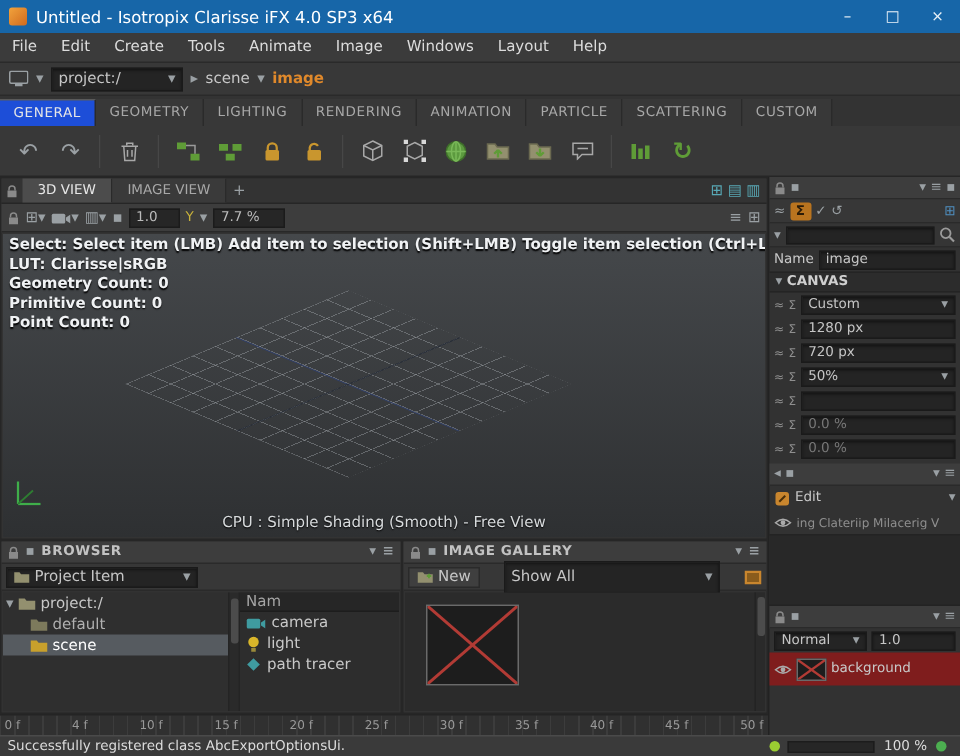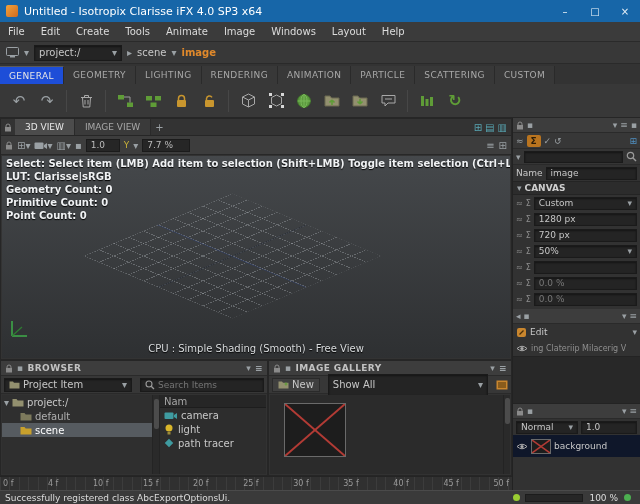--- a/index.html
+++ b/index.html
@@ -47,21 +47,21 @@
 .rp-chrome{height:15px;background:#3d3d3d;border-bottom:1px solid #2a2a2a;display:flex;align-items:center;padding:0 3px;gap:3px;font-size:9px}
 .rp-row{height:16px;display:flex;align-items:center;padding:0 3px;gap:3px;font-size:9px}
 .rp-section{height:14px;background:#2c2c2c;border-top:1px solid #242424;border-bottom:1px solid #242424;display:flex;align-items:center;padding:0 4px;gap:3px;font-weight:bold;font-size:9px;color:#cfcfcf}
 .sigma-btn{width:14px;height:12px;background:#b9741f;color:#2b1c08;font-weight:bold;font-size:9px;display:flex;align-items:center;justify-content:center;border-radius:2px}
 .tiny{font-size:8px;color:#8f8f8f}
 .gray-val{color:#777}
 .gap-dark{background:#282828}
 
 .bottom-panel{position:absolute;top:360px;height:116px;background:#323232;border:1px solid #262626}
 .panel-head{height:15px;background:#3d3d3d;border-bottom:1px solid #2a2a2a;display:flex;align-items:center;padding:0 4px;gap:4px;font-size:9px;font-weight:bold;letter-spacing:.4px;color:#c2c2c2}
-.panel-tools{height:18px;background:#373737;border-bottom:1px solid #2a2a2a;display:flex;align-items:center;padding:0 3px;gap:8px}
+.panel-tools{height:18px;background:#373737;border-bottom:1px solid #2a2a2a;display:flex;align-items:center;padding:0 3px;gap:16px}
 .tree-row{height:14px;display:flex;align-items:center;gap:3px;padding:0 2px;white-space:nowrap}
 .tree-row.sel{background:#565b60;color:#fff}
 .list-head{height:13px;background:#262626;border-bottom:1px solid #1d1d1d;display:flex;align-items:center;padding:0 4px;color:#a5a5a5}
 .list-row{height:14px;display:flex;align-items:center;gap:4px;padding:0 4px;white-space:nowrap}
 .thumb{background:#1d1d1d;border:1px solid #6a6a6a;position:relative}
 
 .timeline{position:absolute;left:0;top:476px;width:512px;height:14px;background:#303030;border-top:1px solid #242424;display:flex;align-items:center;justify-content:space-between;padding:0 3px;font-size:8px;color:#9a9a9a;background-image:repeating-linear-gradient(90deg,#3c3c3c 0 1px,transparent 1px 9.4px)}
 
 .statusbar{position:absolute;left:0;top:490px;width:640px;height:14px;background:#3a3a3a;border-top:1px solid #4a4a4a;display:flex;align-items:center;padding:0 5px;font-size:9px;color:#dcdcdc}
 .sdot{width:7px;height:7px;border-radius:50%}
@@ -459,21 +459,21 @@
     </div>
     <div class="rp-row">
       <div class="field" style="width:62px;height:13px;justify-content:space-between">
         <span>Normal</span>
           <span class="g">▾</span>
       </div>
       <div class="field" style="flex:1;height:13px">
           <span>1.0</span>
         </div>
     </div>
-    <div class="rp-row" style="height:22px;background:#0f172a">
+    <div class="rp-row" style="height:22px;background:#7f1d1d">
       <span class="g">
         <svg width="12" height="9">
             <path d="M1 4.5 Q6 0 11 4.5 Q6 9 1 4.5Z" fill="none" stroke="#aaa"></path>
             <circle cx="6" cy="4.5" r="1.6" fill="#aaa"></circle>
           </svg>
       </span>
       <span class="thumb" style="width:20px;height:15px">
         <svg width="18" height="13" style="position:absolute;left:0;top:0">
             <line x1="0" y1="0" x2="18" y2="13" stroke="#b23b35" stroke-width="1.5"></line>
             <line x1="18" y1="0" x2="0" y2="13" stroke="#b23b35" stroke-width="1.5"></line>
@@ -499,27 +499,20 @@
     </div>
     <div class="panel-tools">
       <div class="field" style="width:128px;height:14px;justify-content:space-between">
         <span class="flex" style="gap:3px">
           <svg width="11" height="9">
               <path d="M0.5 1.5 h3.5 l1 1.3 H10.5 v5.7 H0.5z" fill="#93906f"></path>
             </svg>
           <span>Project Item</span>
         </span>
         <span class="g">▾</span>
-      </div>
-      <div class="field" style="flex:1;height:14px;gap:3px">
-        <svg width="10" height="10">
-            <circle cx="4" cy="4" r="3" fill="none" stroke="#9a9a9a" stroke-width="1.1"></circle>
-            <line x1="6.2" y1="6.2" x2="9" y2="9" stroke="#9a9a9a" stroke-width="1.3"></line>
-          </svg>
-        <input style="background: transparent; border: none; outline: none; color: rgb(184, 184, 184); font-size: 9px; width: 70px; font-family: inherit;" placeholder="Search Items">
       </div>
     </div>
     <div class="flex" style="position:absolute;left:1px;right:1px;top:34px;bottom:1px;align-items:stretch">
       <div style="width:150px;background:#2f2f2f;position:relative">
         <div class="tree-row">
           <span class="g">▾</span>
           <svg width="12" height="10">
               <path d="M0.5 2 h4 l1.2 1.5 H11.5 v6 H0.5z" fill="#93906f"></path>
             </svg>
           <span>project:/</span>

